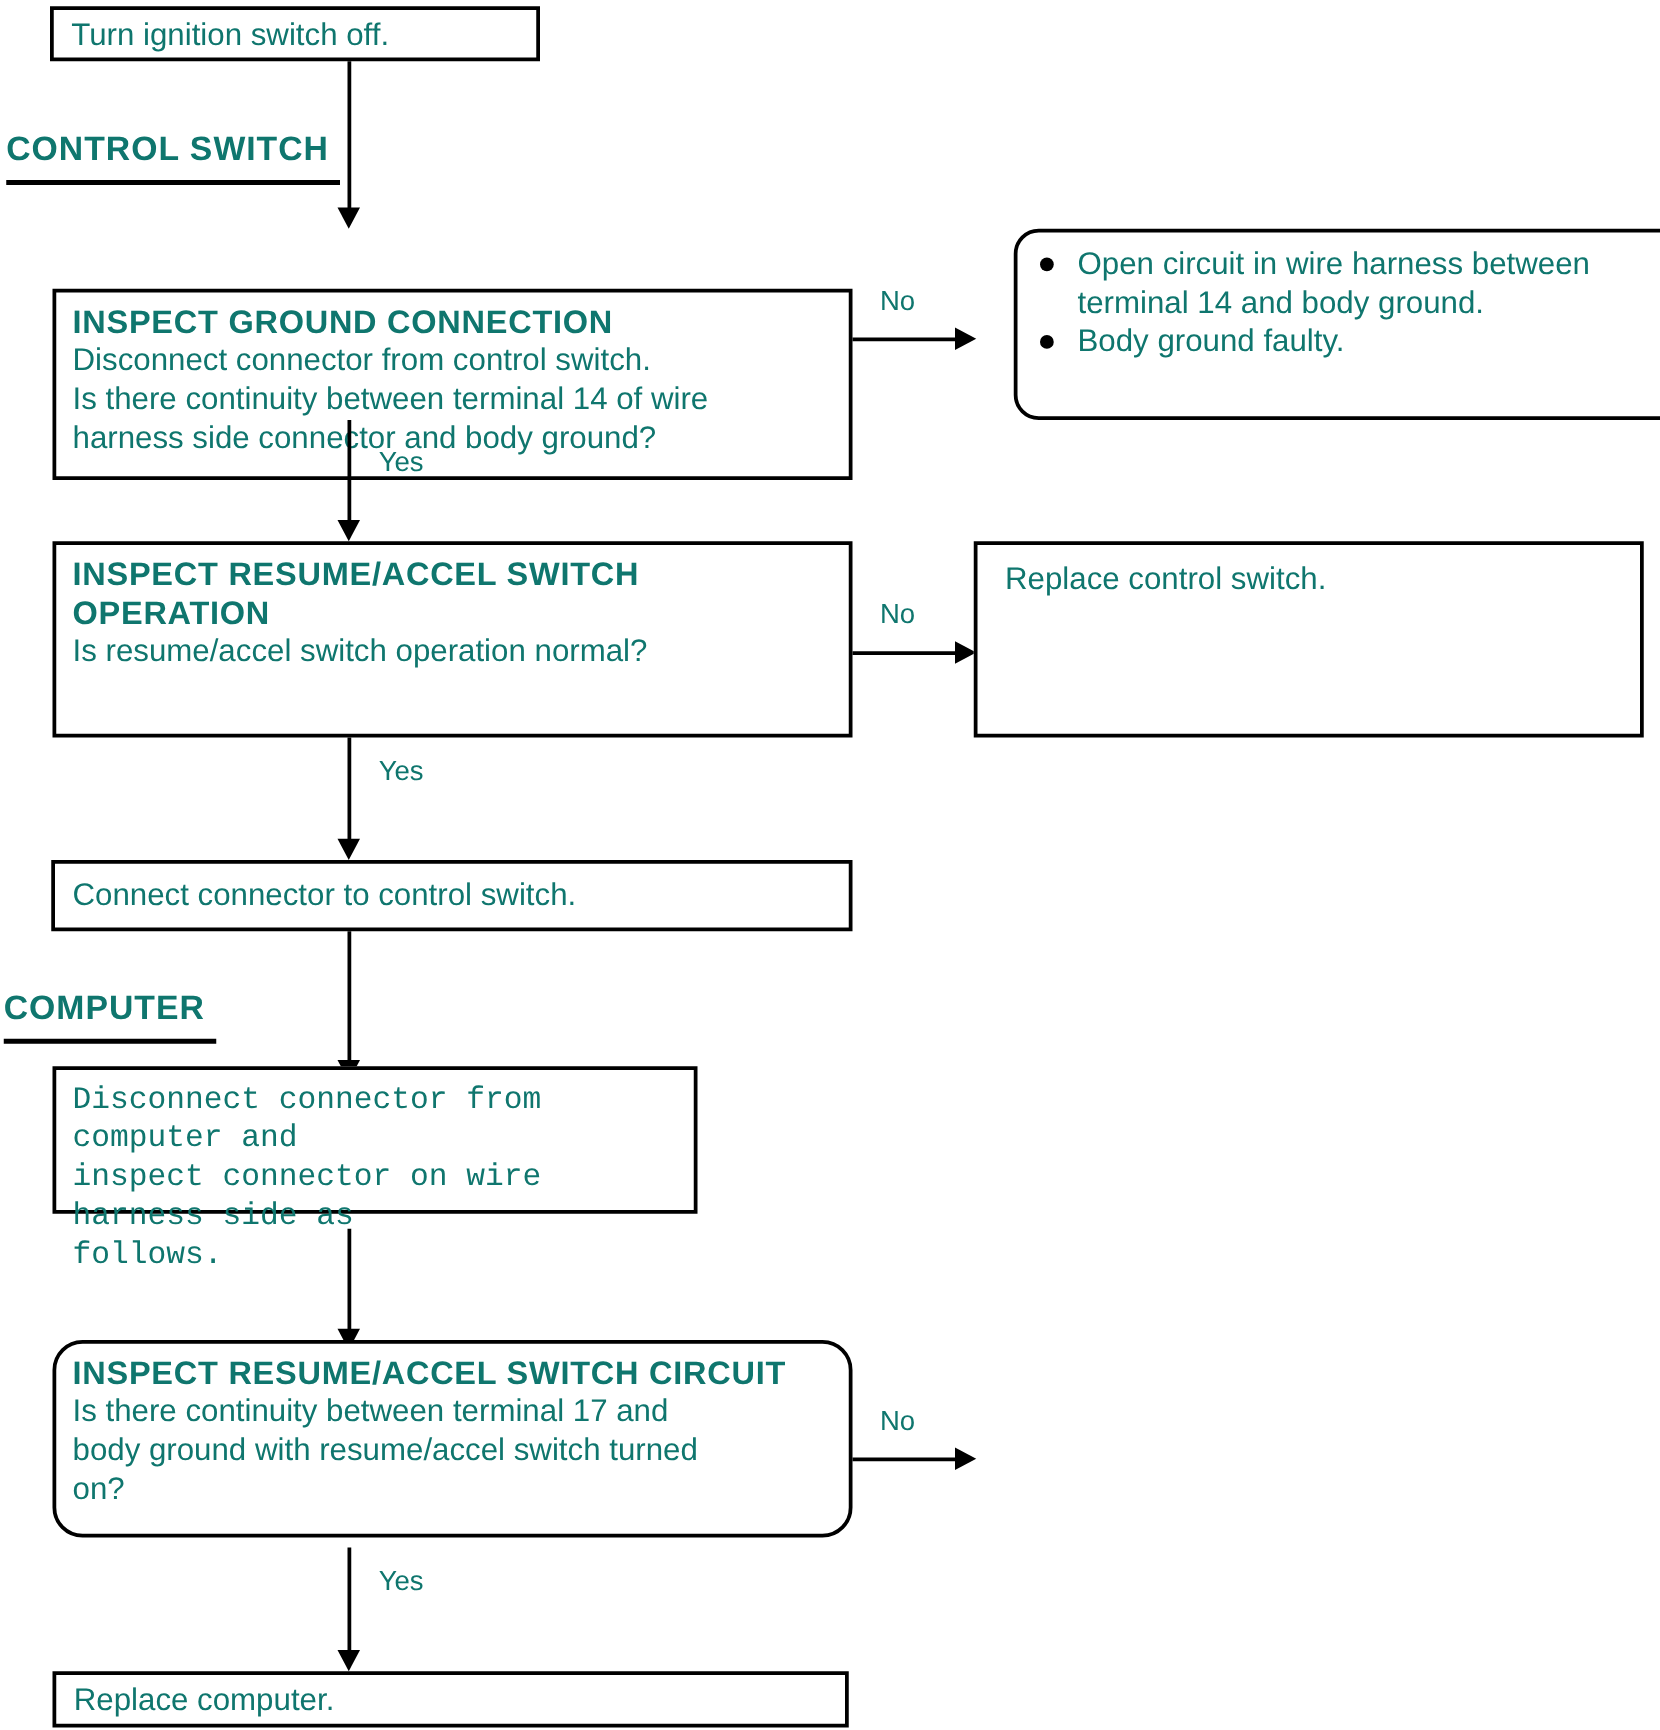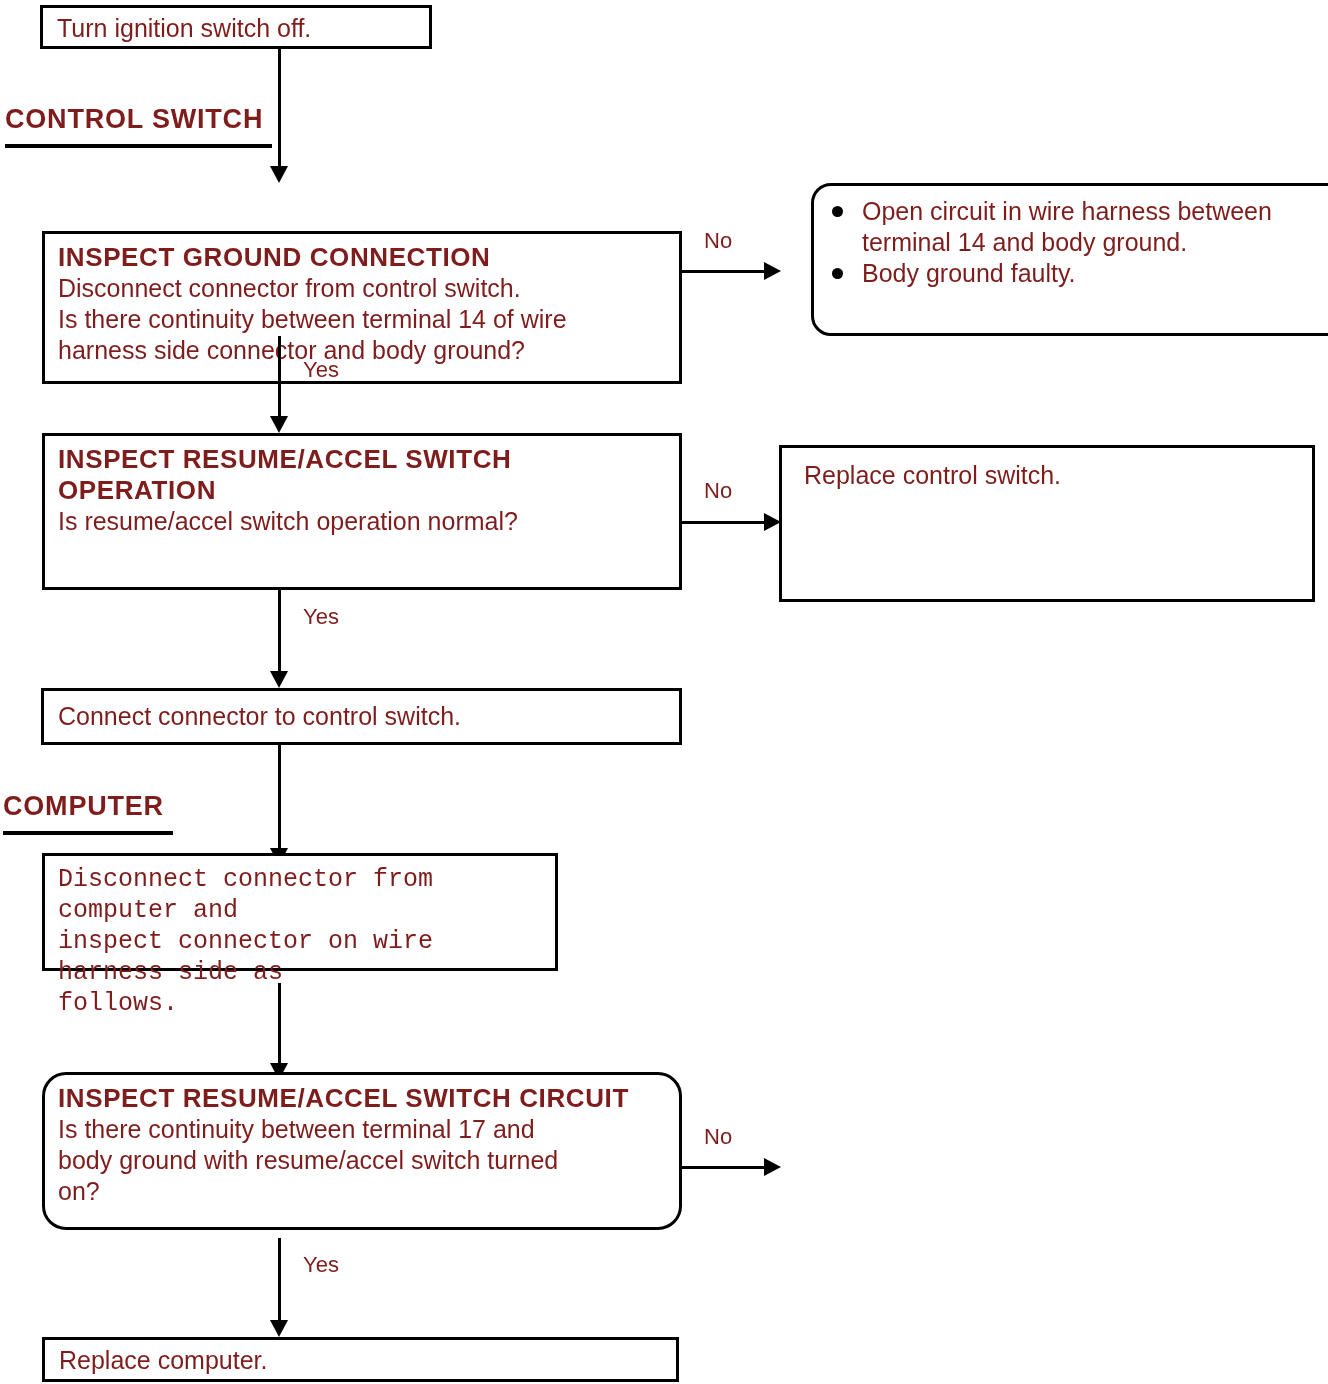--- a/index.html
+++ b/index.html
@@ -1,21 +1,21 @@
 <!DOCTYPE html>
 <html><head>
 <meta charset="utf-8">
 <style>
   html, body { margin: 0; padding: 0; background: #ffffff; }
   #canvas {
     position: relative;
     width: 1328px;
     height: 1384px;
     background: #ffffff;
-    color: #7f1d1d;
+    color: #0f766e;
     font-family: "Liberation Sans", sans-serif;
     overflow: hidden;
   }
   .box {
     position: absolute;
     border: 3px solid #000;
     background: #fff;
     box-sizing: border-box;
     font-size: 25px;
     line-height: 31px;
@@ -104,21 +104,21 @@
   <div class="box pad" style="left:42px; top:433px; width:640px; height:157px;">
     <div class="title pre">INSPECT RESUME/ACCEL SWITCH
 OPERATION</div>
     <div class="pre">Is resume/accel switch operation normal?</div>
   </div>
 
   <div class="edge-label" style="left:704px; top:478px;">No</div>
   <div class="hline" style="left:682px; top:521px; width:84px;"></div>
   <div class="arrow-right" style="left:764px; top:513px;"></div>
 
-  <div class="box" style="left:779px; top:433px; width:536px; height:157px; padding:12px 8px 5px 22px;margin-top:12px;">
+  <div class="box" style="left:779px; top:433px; width:536px; height:157px; padding:12px 8px 5px 22px;">
     <span>Replace control switch.</span>
   </div>
 
   <div class="vline" style="left:278px; top:590px; height:82px;"></div>
   <div class="edge-label" style="left:303px; top:604px;">Yes</div>
   <div class="arrow-down" style="left:270px; top:671px;"></div>
 
   <div class="box" style="left:41px; top:688px; width:641px; height:57px; padding:10px 4px 10px 14px;">
     <span>Connect connector to control switch.</span>
   </div>

